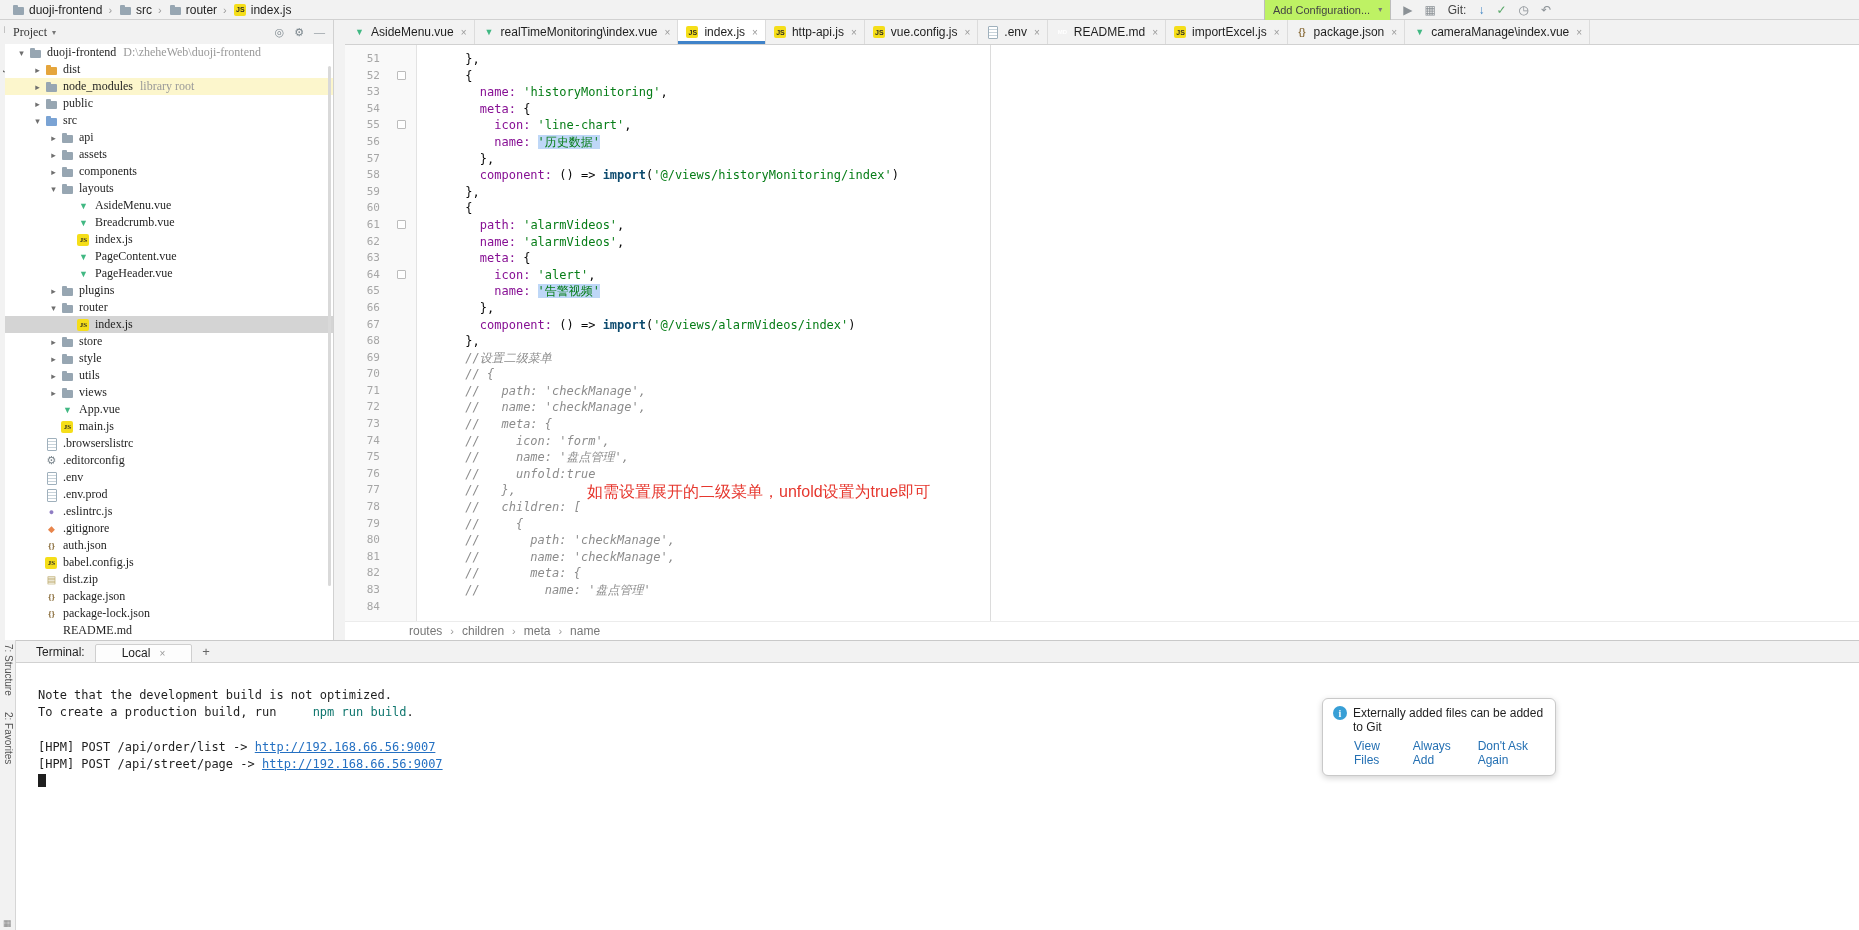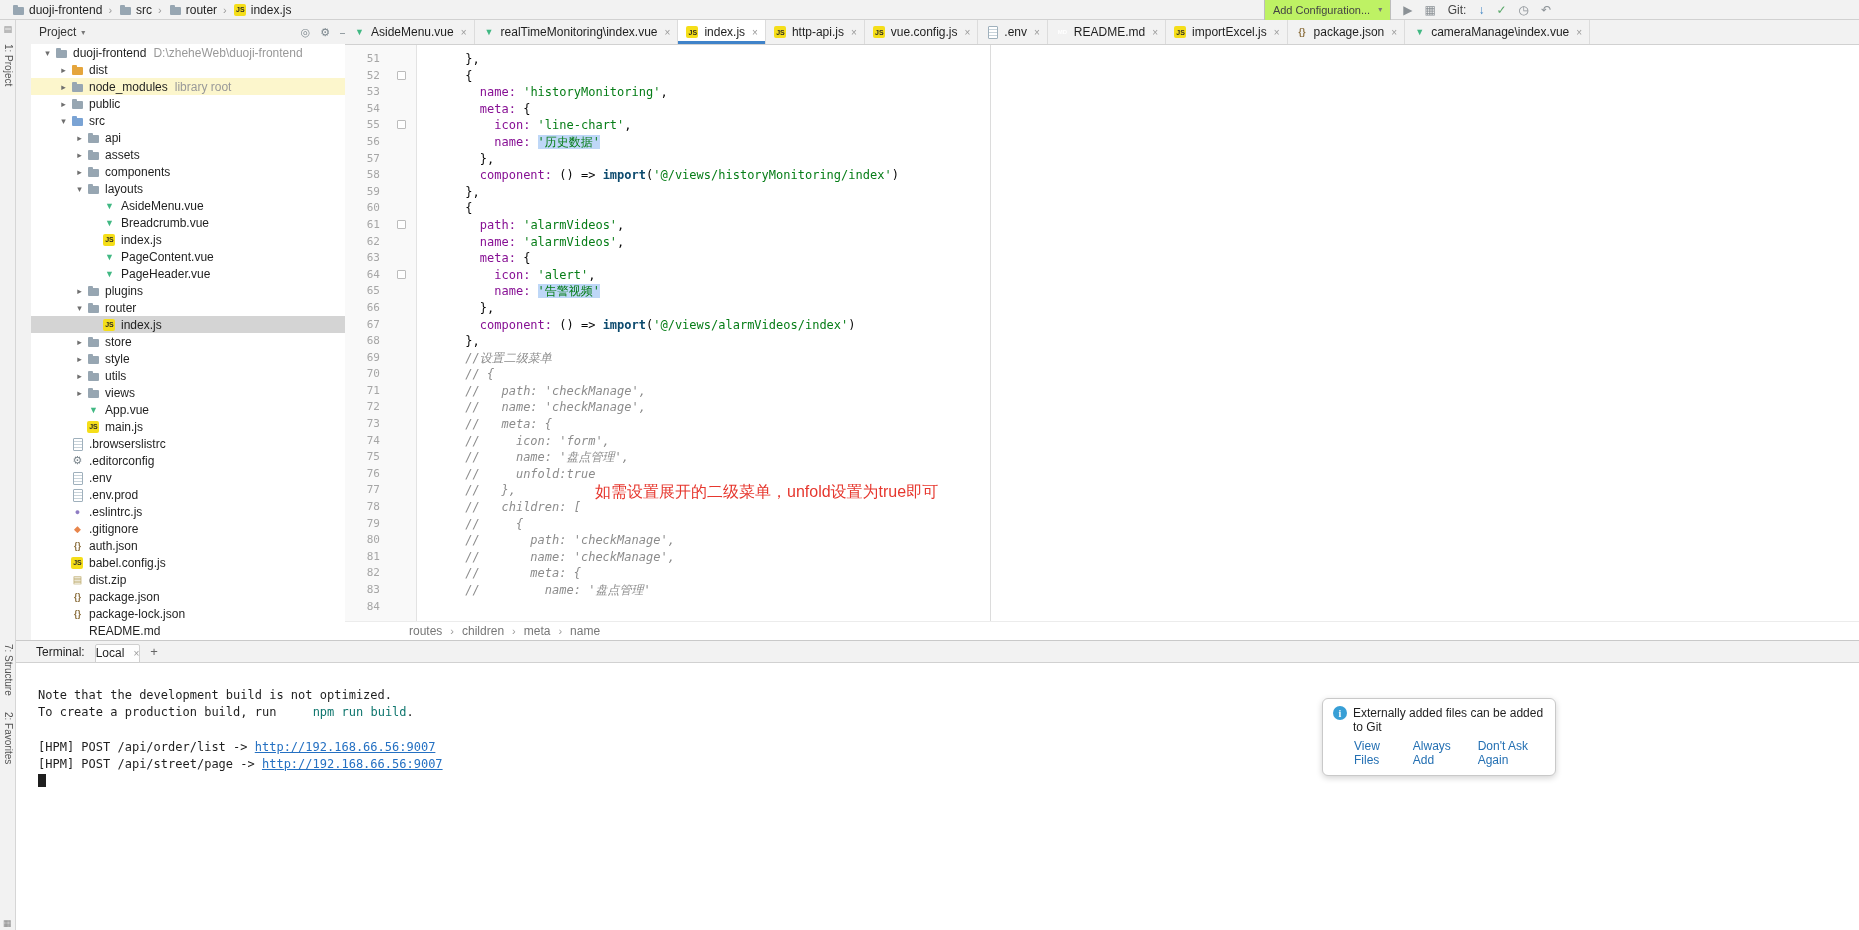--- a/index.html
+++ b/index.html
@@ -26,22 +26,22 @@
   .leftstrip { position:absolute; top:20px; left:0; width:16px; bottom:0; background:#f2f2f2;
                border-right:1px solid #d6d6d6; }
   .strip-group { position:absolute; left:0; width:16px; display:flex; flex-direction:column; align-items:center; }
   .strip-top-g { top:2px; }
   .strip-bottom-g { top:616px; }
   .strip-ic { font-size:9px; color:#8a8a8a; padding:2px 0; }
   .strip-btn { writing-mode:vertical-rl; font-size:10px; color:#555; padding:8px 0; white-space:nowrap; cursor:default; }
   .corner-ic { position:absolute; bottom:2px; left:3px; font-size:9px; color:#8a8a8a; }
 
   
-  .project { position:absolute; top:20px; left:31px; width:329px; height:620px; background:#fff;
-             border-right:1px solid #d1d1d1; overflow:hidden; }
+  .project { position:absolute; top:20px; left:5px; width:329px; height:620px; background:#fff;
+             border-right:1px solid #d1d1d1; overflow:hidden;font-family:Liberation Serif, serif; }
   .proj-header { height:24px; background:#f2f2f2; display:flex; align-items:center; padding:0 8px; }
   .proj-title-wrap { display:inline-flex; align-items:center; gap:5px; font-size:12px; color:#333; }
   .ph-icons { margin-left:auto; display:flex; gap:10px; color:#7a858c; font-size:11px; }
   .proj-tree { position:relative; }
   .tree-row { height:17px; display:flex; align-items:center; white-space:nowrap; cursor:default; }
   .tree-row.selected { background:#d4d4d4; }
   .tree-row.row-lib { background:#fcf6cc; }
   .chev { width:13px; flex:none; text-align:center; font-size:9px; color:#6e6e6e; }
   .tree-label { margin-left:4px; }
   .tree-extra { margin-left:7px; color:#999; }
@@ -94,33 +94,33 @@
   .code-text { flex:1; position:relative; padding:6px 0 0 5px;
                font-family:"DejaVu Sans Mono", monospace; font-size:12px; }
   .cline { height:16.6px; line-height:16.6px; white-space:pre; }
   .tok-p   { color:#080808; }
   .tok-prop{ color:#871094; }
   .tok-str { color:#067d17; }
   .tok-kw  { color:#0c4a6e; font-weight:bold; }
   .tok-com { color:#8c8c8c; font-style:italic; }
   .tok-hl  { color:#067d17; background:#bed7f7; }
   .margin-line { position:absolute; top:0; bottom:0; left:645px; width:1px; background:#dcdcdc; }
-  .annotation { position:absolute; left:250px; top:437px; color:#e6372e; font-size:16px;
+  .annotation { position:absolute; left:242px; top:437px; color:#e6372e; font-size:16px;
                 font-family:"Liberation Sans", sans-serif; white-space:nowrap; }
   .ed-crumbs { position:absolute; left:0; right:0; bottom:0; height:19px; background:#fff;
                border-top:1px solid #ececec; display:flex; align-items:center; gap:7px;
                padding-left:64px; color:#777; }
   .ebc-item { cursor:default; }
 
   
   .terminal { position:absolute; top:640px; left:16px; right:0; bottom:0; background:#fff;
               border-top:1px solid #c9c9c9; }
   .term-header { height:22px; background:#f2f2f2; border-bottom:1px solid #d1d1d1;
                  display:flex; align-items:center; gap:10px; padding-left:20px;text-align:right; }
-  .term-tab { display:inline-flex; align-items:center; gap:6px; padding:1px 0; background:#fdfdfd;
+  .term-tab { display:inline-flex; align-items:center; gap:6px; padding:1px 26px; background:#fdfdfd;
               border:1px solid #cfcfcf; border-radius:2px 2px 0 0; margin-top:3px; height:19px; }
   .term-plus { color:#666; font-size:13px; }
   .term-body { padding:24px 0 0 22px; font-family:"DejaVu Sans Mono", monospace; font-size:12px;
                line-height:17.3px; color:#1f1f1f; }
   .tline { white-space:pre; }
   .t-p { color:#1f1f1f; }
   .t-cmd { color:#0f766e;margin-left:29px; }
   .t-link { color:#2470c2; text-decoration:underline; cursor:pointer; }
   .cursor { display:inline-block; width:8px; height:13px; background:#1f1f1f; vertical-align:-2px; }
 

